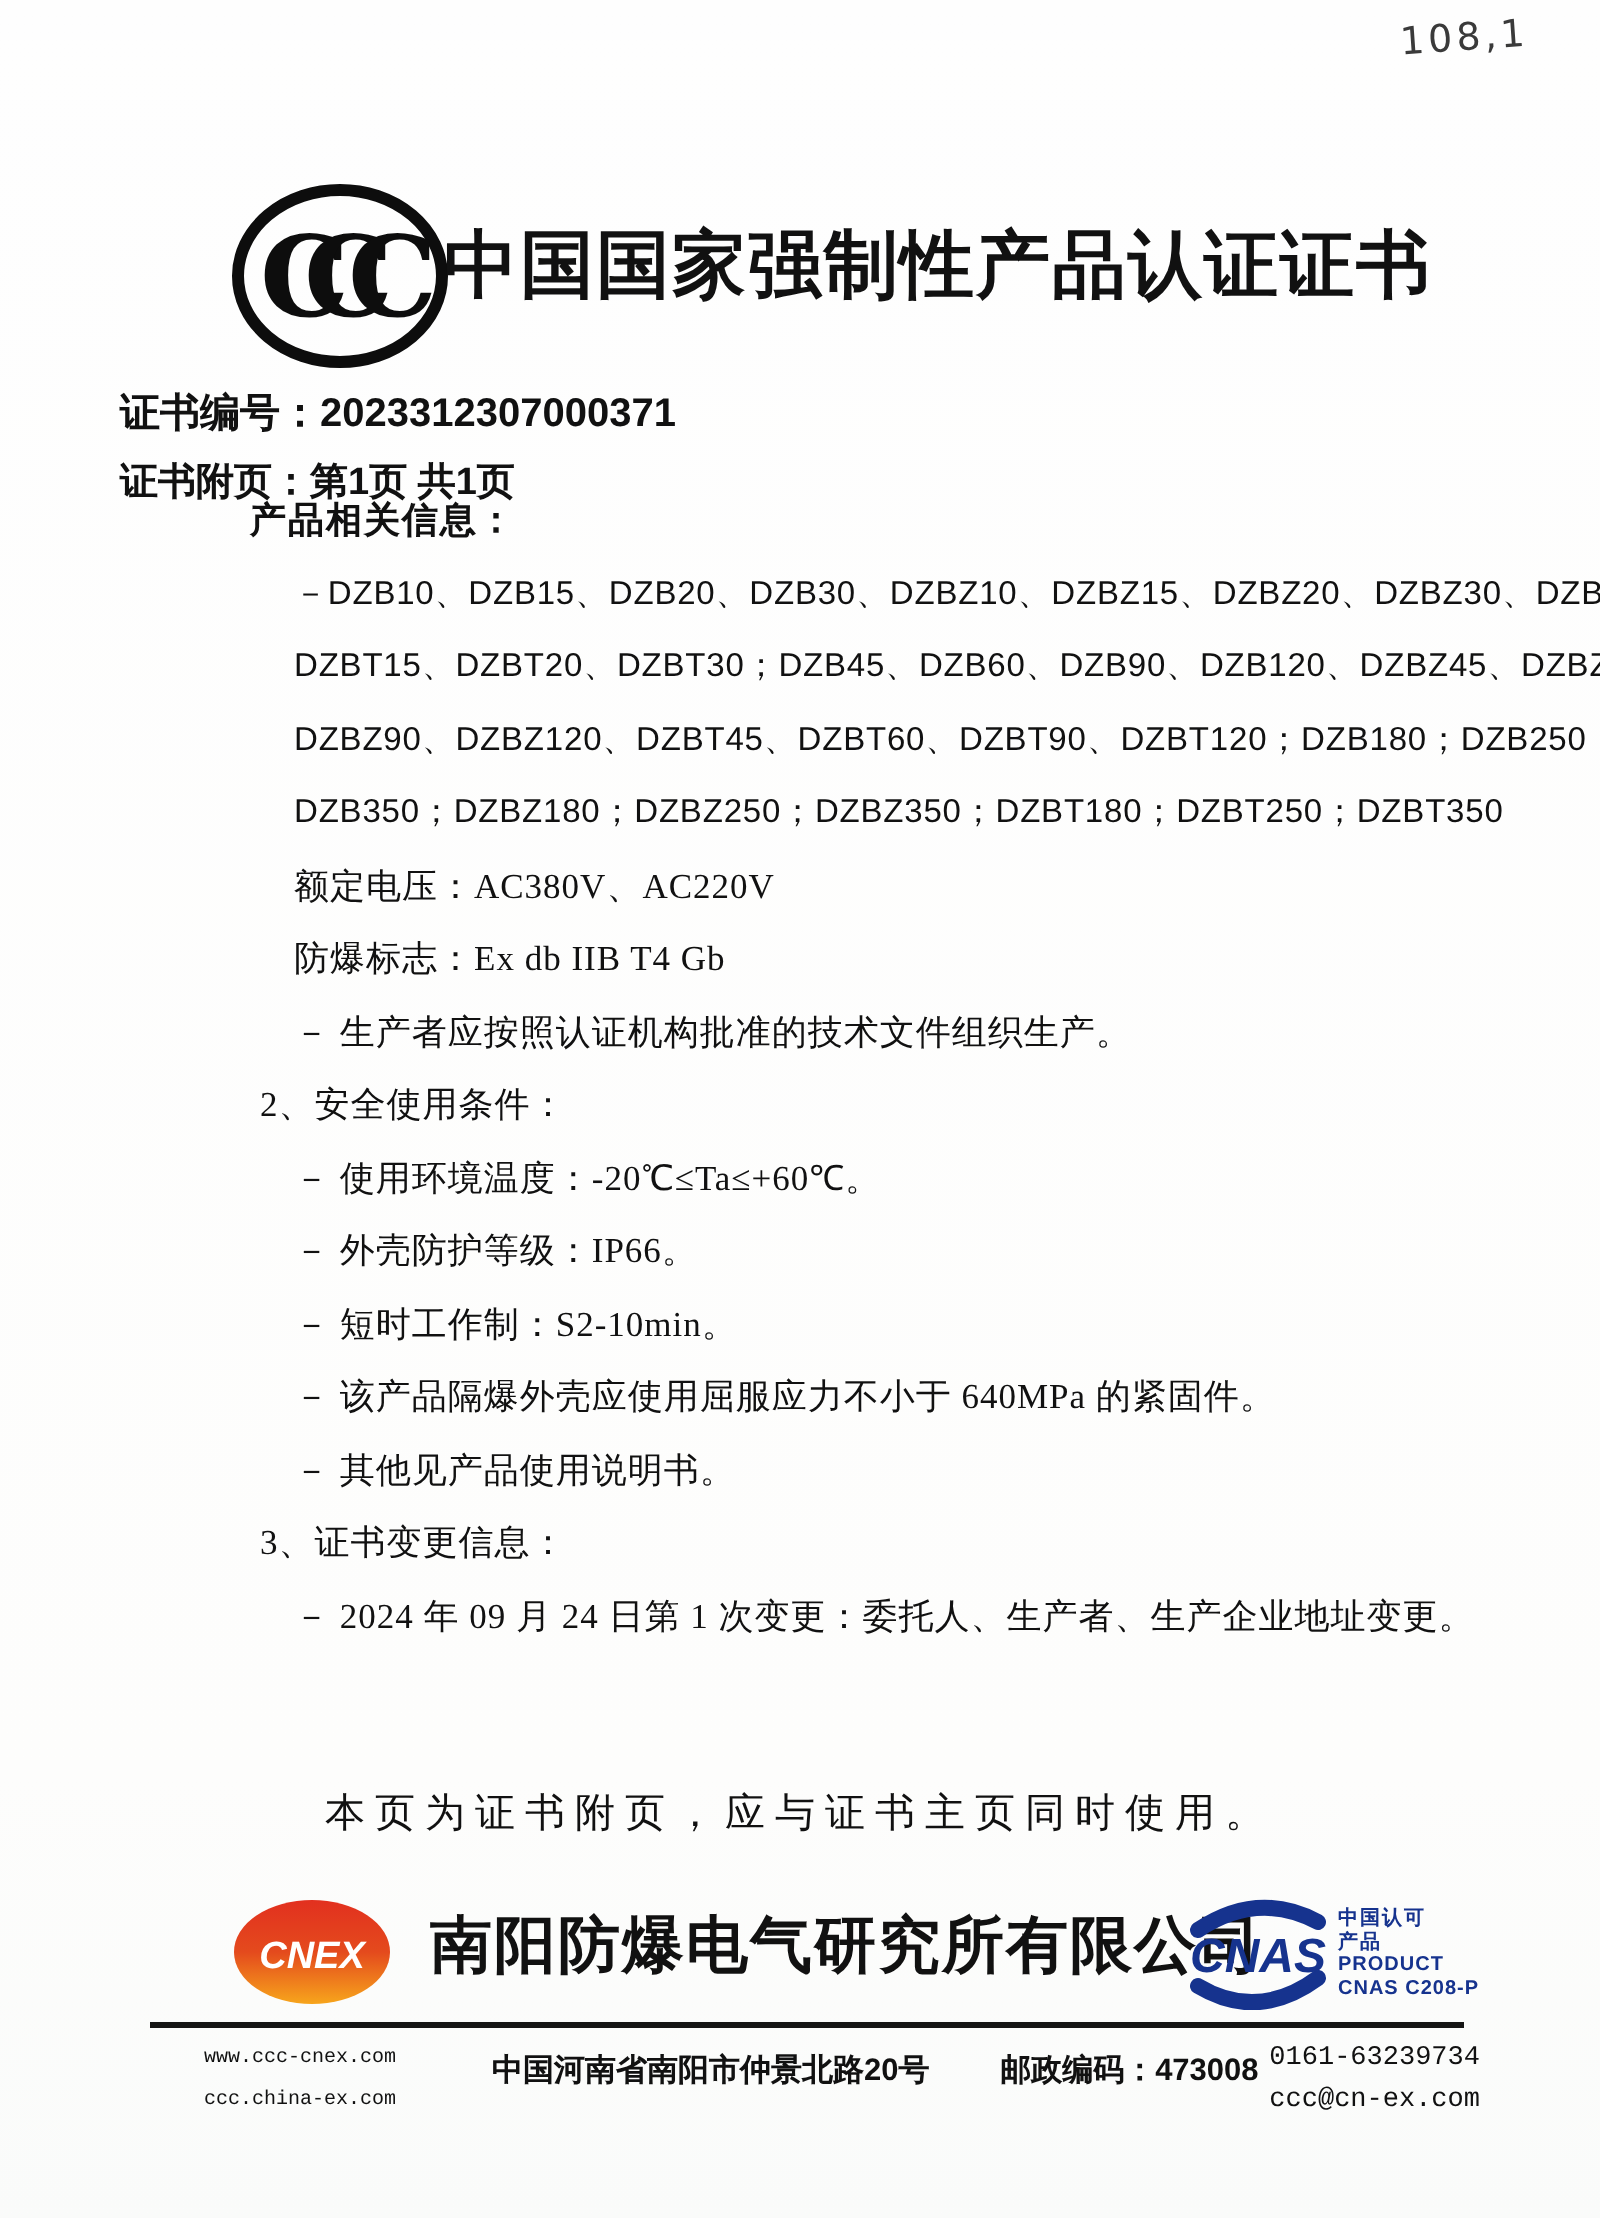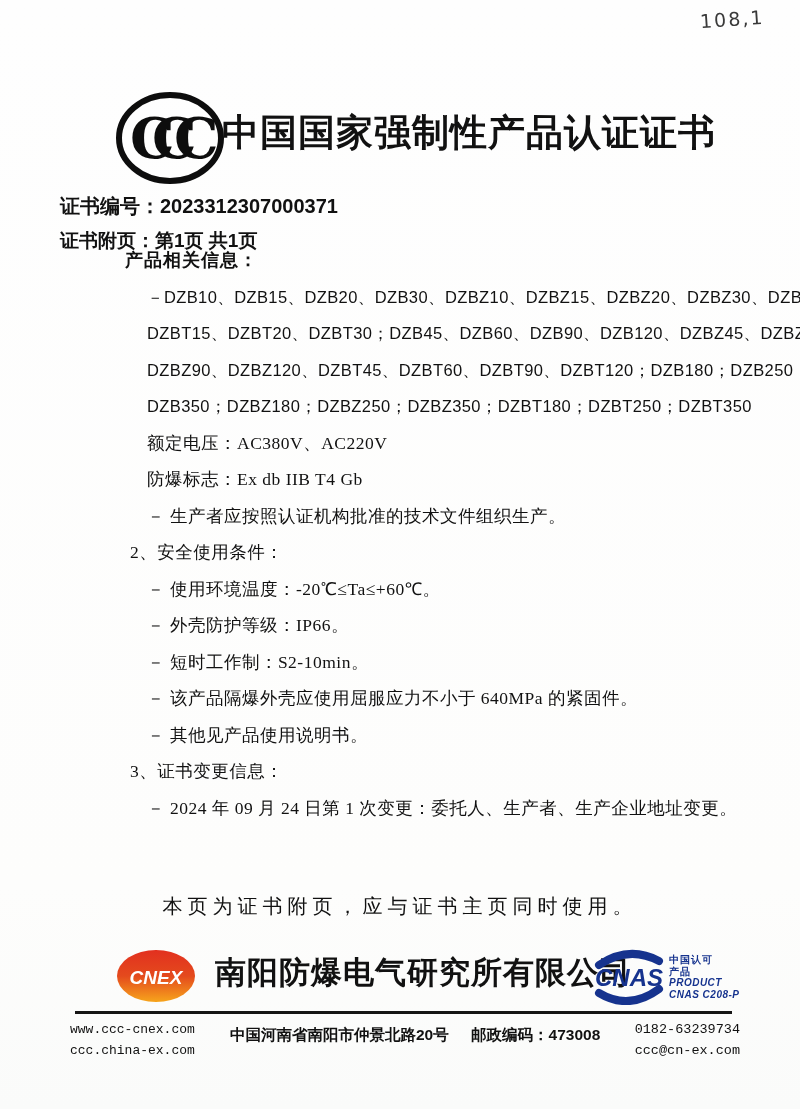--- a/index.html
+++ b/index.html
@@ -53,30 +53,30 @@
   .cnex-logo { position:absolute; top:949px; left:116px; width:80px; height:54px; }
   .company {
     position:absolute; top:952px; left:215px; width:370px;
     text-align:center; font-size:31px; font-weight:bold;
     font-family:"Liberation Sans", sans-serif; letter-spacing:1px; white-space:nowrap;
   }
   .cnas { position:absolute; top:948px; left:593px; width:150px; height:58px; display:flex; align-items:center; }
   .cnas-emblem { width:72px; height:56px; flex:0 0 auto; }
   .cnas-text { margin-left:4px; color:#16338e; font-family:"Liberation Sans", sans-serif; line-height:1.15; }
   .cnas-text .zh { font-size:10px; font-weight:bold; letter-spacing:1px; }
-  .cnas-text .en { font-size:10px; font-weight:bold; letter-spacing:0.5px;font-style:italic; }
+  .cnas-text .en { font-size:10px; font-weight:bold; letter-spacing:0.5px; }
   .divider { position:absolute; top:1011px; left:75px; width:657px; height:3px; background:#151515; }
   .contact {
     position:absolute; top:1019px; left:70px; width:670px;
     display:flex; align-items:flex-start;
     font-size:14px;
   }
-  .contact .col-web { width:160px; font-family:"Liberation Mono", monospace; font-size:13px; line-height:21px; white-space:nowrap; }
+  .contact .col-web { width:160px; font-family:"Liberation Mono", monospace; font-size:10px; line-height:21px; white-space:nowrap;margin-left:32px; }
   .contact .col-addr { width:350px; text-align:center; font-family:"Liberation Sans", sans-serif; font-weight:bold; font-size:15.5px; padding-top:6px; white-space:nowrap; }
-  .contact .col-addr .postcode { margin-left:18px; }
+  .contact .col-addr .postcode { margin-left:31px; }
   .contact .col-tel { width:160px; text-align:right; font-family:"Liberation Mono", monospace; font-size:13.5px; line-height:21px; white-space:nowrap; }
 </style>
 </head>
 <body>
 
 <div class="page">
 
   <div class="handnote">108,1</div>
 
   <svg class="ccc-logo" viewBox="0 0 112 96">
@@ -147,18 +147,18 @@
   <div class="contact">
     <div class="col-web">
       <div>www.ccc-cnex.com</div>
       <div>ccc.china-ex.com</div>
     </div>
     <div class="col-addr">
       <span>中国河南省南阳市仲景北路20号</span>
       <span class="postcode">邮政编码：473008</span>
     </div>
     <div class="col-tel">
-      <div>0182-63239734</div>
+      <div>0161-63239734</div>
       <div>ccc@cn-ex.com</div>
     </div>
   </div>
 
 </div>
 
 </body></html>

